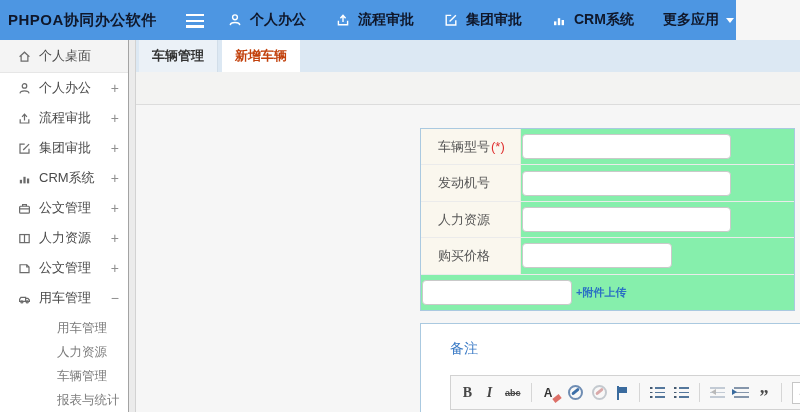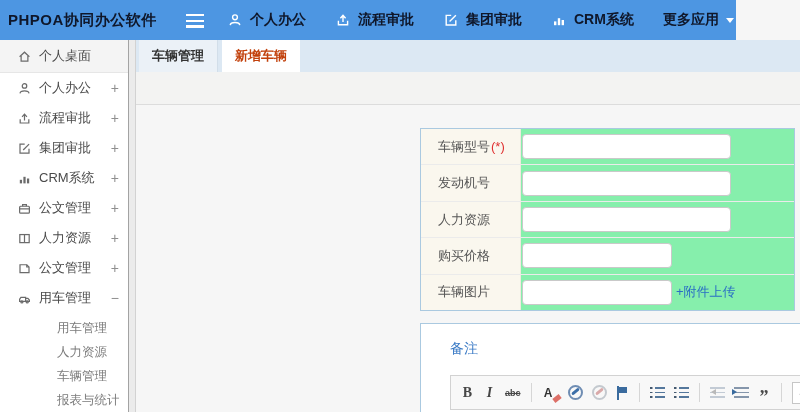--- a/index.html
+++ b/index.html
@@ -42,21 +42,21 @@
     border:1px solid #aac9e0;box-sizing:border-box;display:flex;flex-direction:column;}
   .frow{flex:1;display:flex;border-bottom:1px solid #ebebeb;min-height:0;}
   .frow:last-child{border-bottom:none;}
   .flabel{width:100px;flex:none;background:#faf7ee;border-right:1px solid #eeeade;display:flex;
     align-items:center;padding-left:17px;box-sizing:border-box;font-size:13px;color:#555;}
   .req{color:#e03131;margin-left:1px;}
   .fval{flex:1;display:flex;align-items:center;padding-left:1px;}
   .tinput{height:25px;border:1px solid #c9c9c9;border-radius:4px;background:#fff;box-sizing:border-box;
     outline:none;padding:0 6px;font-size:13px;color:#333;}
   .w-lg{width:209px;} .w-sm{width:150px;}
-  .attach-link{margin-left:4px;font-size:13px;color:#2a6fc4;font-weight:400;text-decoration:none;cursor:pointer;white-space:nowrap;}
+  .attach-link{margin-left:4px;font-size:11px;color:#2a6fc4;font-weight:700;text-decoration:none;cursor:pointer;white-space:nowrap;}
   
   .remark-panel{position:absolute;left:284px;top:218px;width:620px;height:240px;background:#fff;
     border:1px solid #aac9e0;box-sizing:border-box;}
   .remark-title{position:absolute;left:29px;top:16px;font-size:14px;font-weight:400;color:#3a7ac5;}
   .editor-toolbar{position:absolute;left:29px;top:51px;width:600px;height:35px;background:#f8f8f8;
     border:1px solid #d2d2d2;box-sizing:border-box;display:flex;align-items:center;padding:0 10px;gap:9px;}
   .tb{display:inline-flex;align-items:center;justify-content:center;min-width:13px;height:20px;cursor:pointer;flex:none;}
   .tsep{width:1px;height:19px;background:#d6d6d6;margin:0 1px;flex:none;}
   .tb-b{font-family:"Liberation Serif","DejaVu Serif",serif;font-weight:bold;font-size:14px;color:#474747;}
   .tb-i{font-family:"Liberation Serif","DejaVu Serif",serif;font-style:italic;font-weight:bold;font-size:14px;color:#474747;}
@@ -261,23 +261,20 @@
       </div>
       <div class="frow">
         <div class="flabel">
           <span>购买价格</span>
         </div>
         <div class="fval">
           <input class="tinput w-sm" type="text" value="" style="">
         </div>
       </div>
       <div class="frow">
-        <div class="flabel">
-          <span>车辆图片</span>
-        </div>
         <div class="fval">
           <input class="tinput w-sm" type="text" value="" style="">
           <a class="attach-link">+附件上传</a>
         </div>
       </div>
     </div>
 
     <div class="remark-panel">
       <div class="remark-title">备注</div>
       <div class="editor-toolbar">

